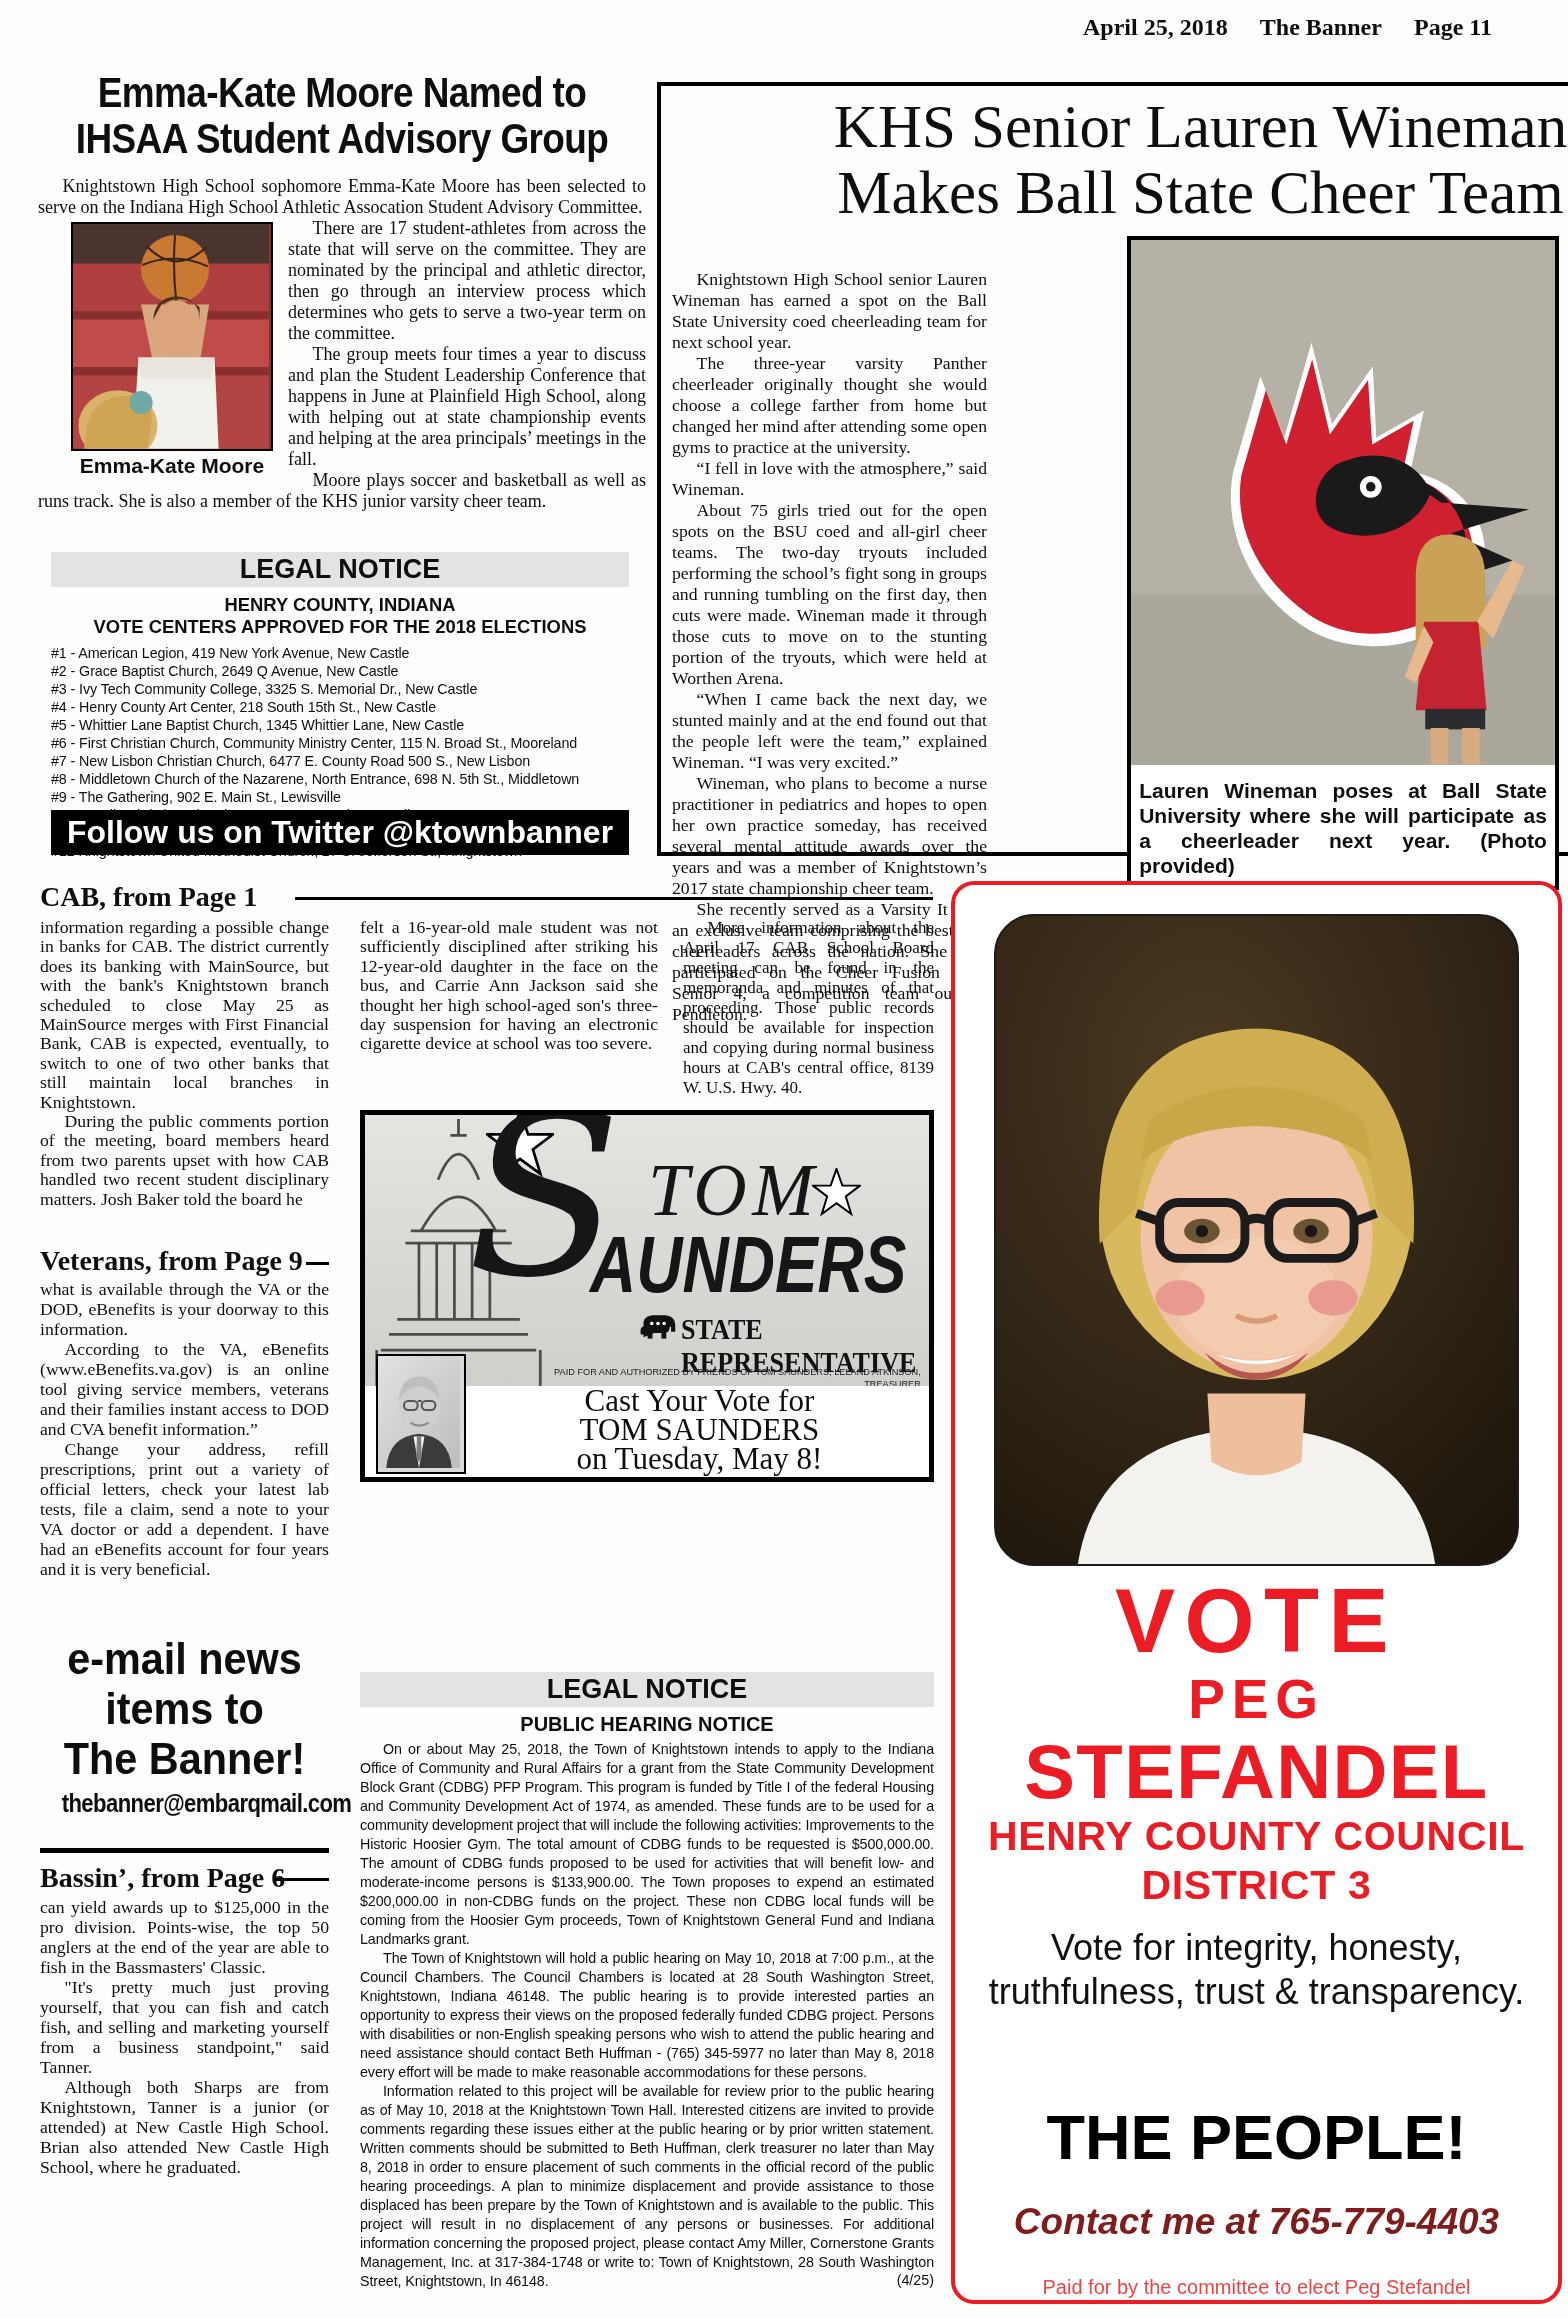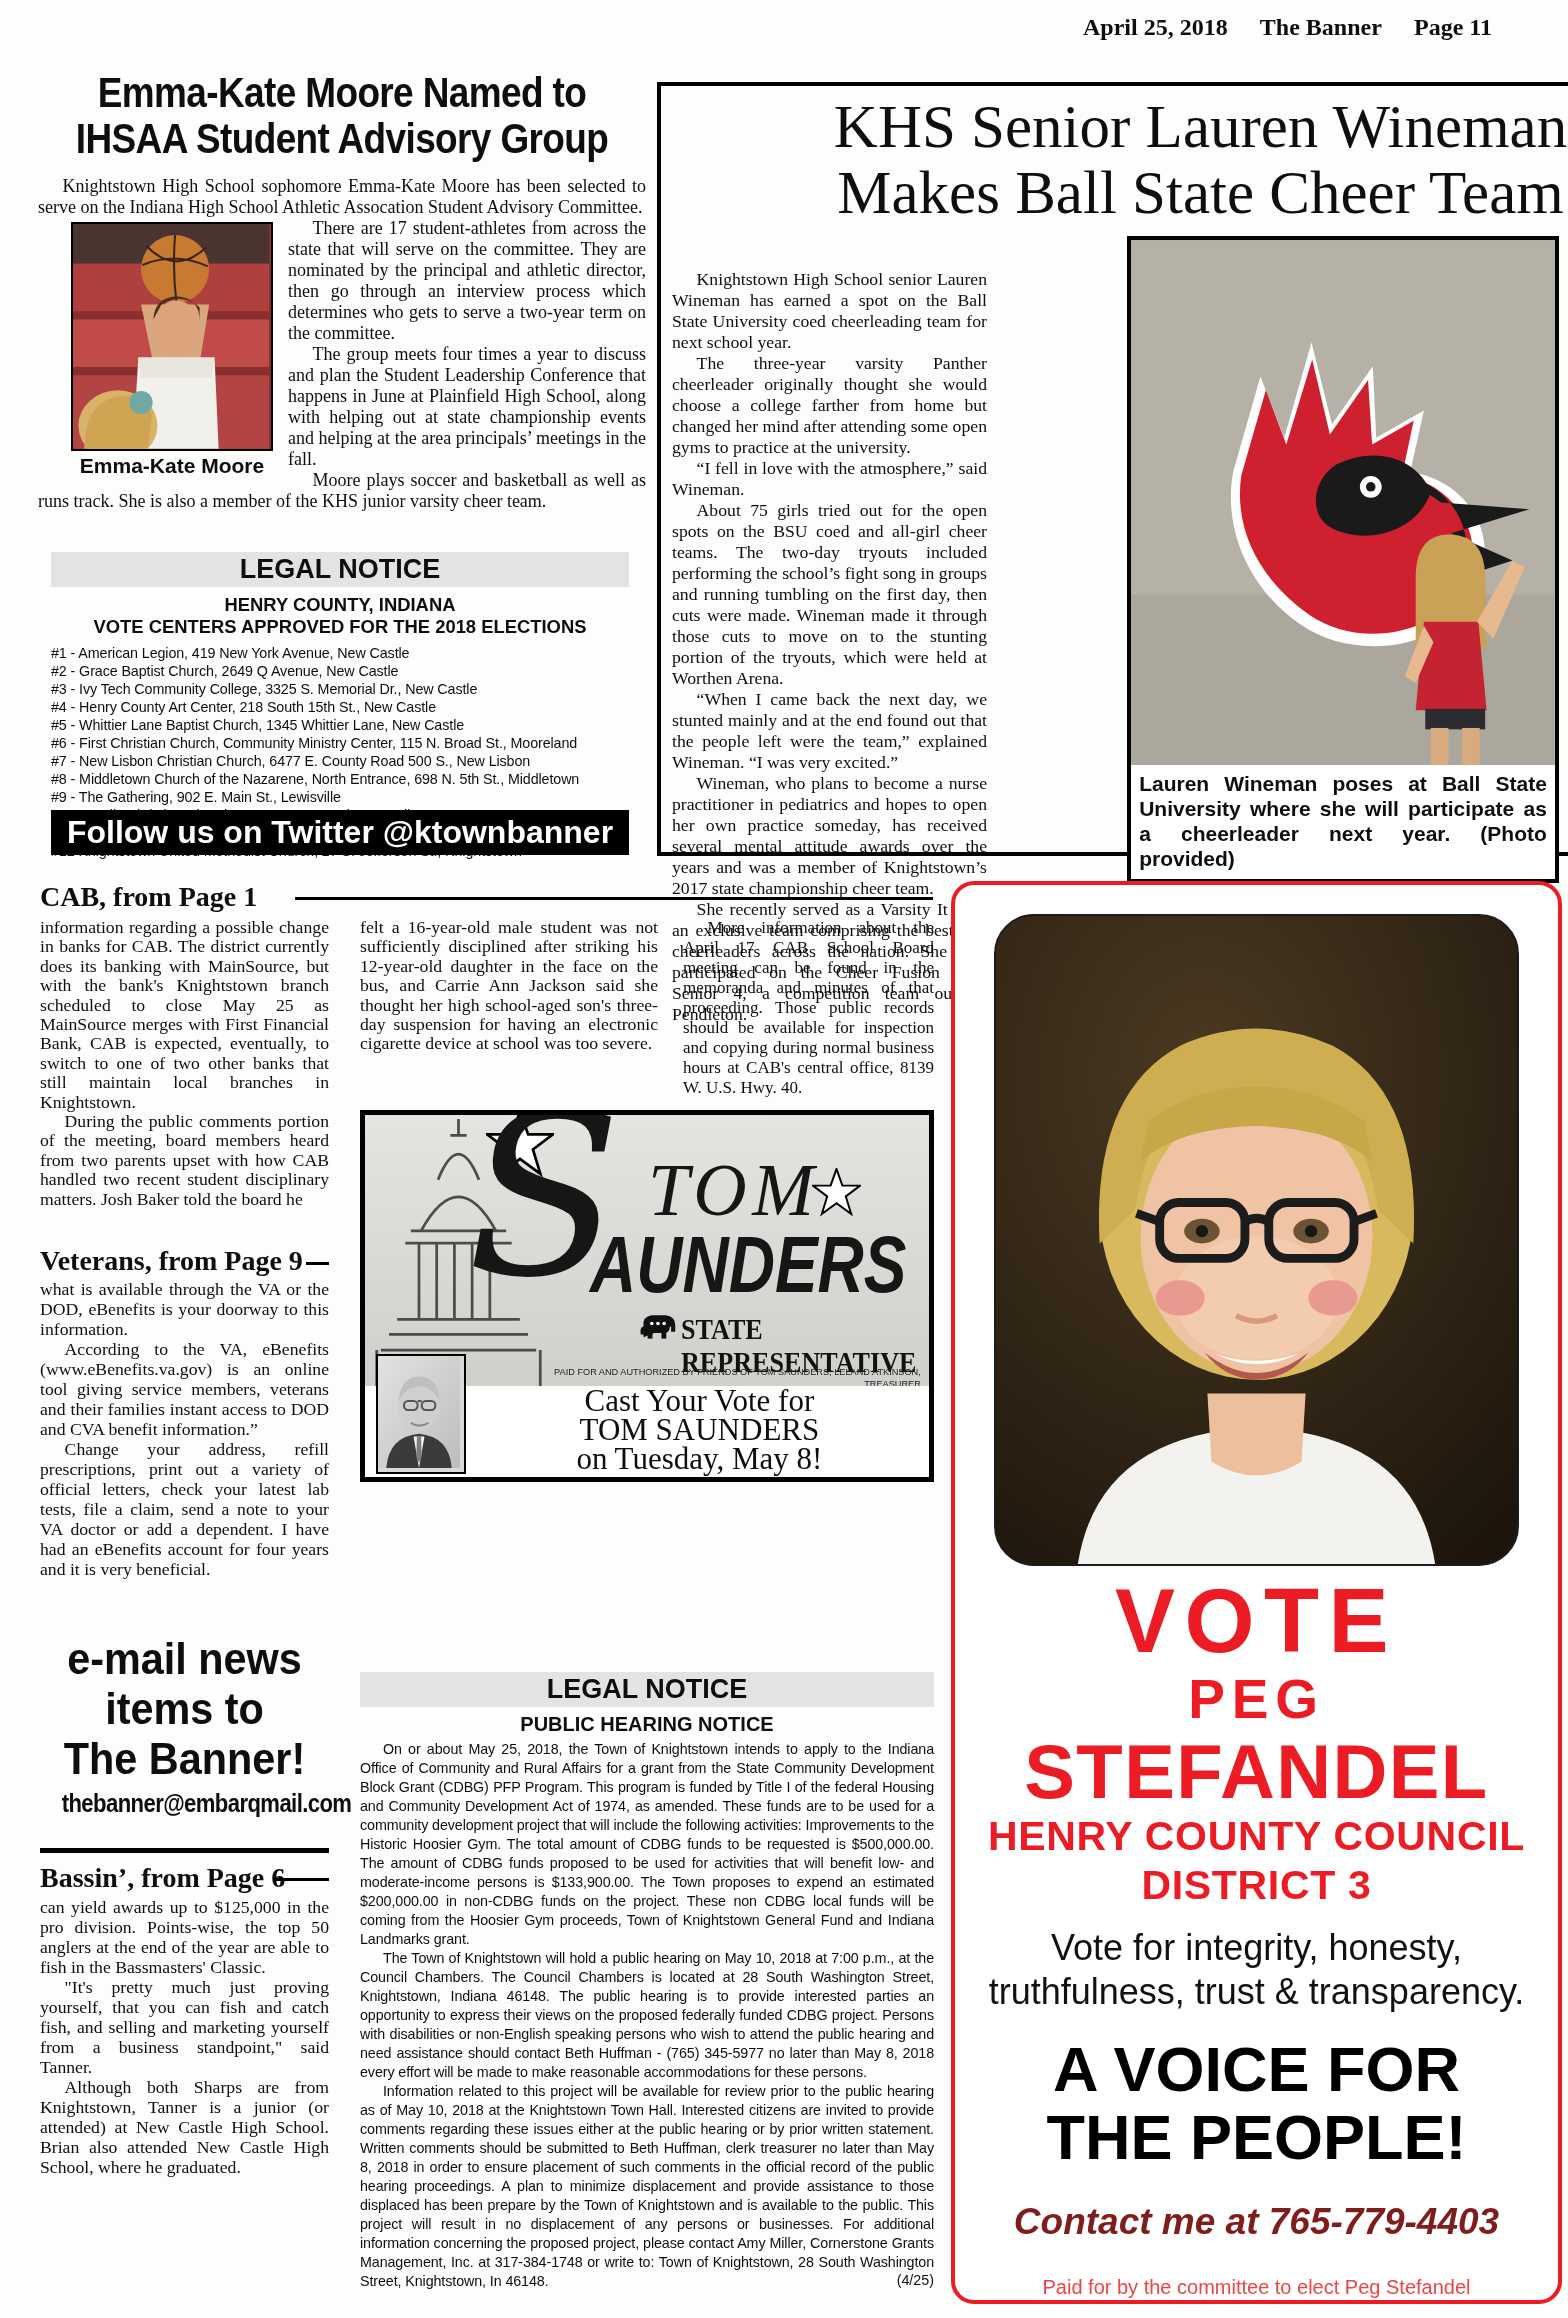--- a/index.html
+++ b/index.html
@@ -35,21 +35,21 @@
            font-family:"Liberation Sans",sans-serif;font-weight:bold;font-size:32px;text-align:center;line-height:44px;}
 
   
   .wbox{position:absolute;left:657px;top:82px;width:1087px;height:774px;border:4.1px solid #000;box-sizing:border-box;}
   .wbox h2{margin:8.2px 6.8px 0;text-align:center;font-weight:normal;font-size:61px;line-height:66px;
            font-family:"Liberation Serif",serif;}
   .wbody{position:absolute;left:11px;top:183px;width:315px;font-size:17.7px;line-height:21px;text-align:justify;}
   .wphoto{position:absolute;left:1127px;top:236px;width:432px;border:4.1px solid #000;box-sizing:border-box;background:#fff;}
   .wphoto .img{height:525px;background:#b5b1a6;overflow:hidden;}
   .wphoto .cap{padding:5.5px 8.2px 8.2px;font-family:"Liberation Sans",sans-serif;font-weight:bold;
-               font-size:21px;line-height:25px;text-align:justify;}
+               font-size:21px;line-height:25px;text-align:justify;margin-top:7px;}
 
   
   .jump-h{position:absolute;font-weight:bold;font-size:28px;font-family:"Liberation Serif",serif;}
   .rule{position:absolute;background:#000;}
   .col{position:absolute;font-size:17.7px;line-height:19.4px;text-align:justify;}
   .vet{line-height:20px;}
 
   
   .email-ad{position:absolute;left:40px;top:1634px;width:289px;text-align:center;
             font-family:"Liberation Sans",sans-serif;font-weight:bold;}
@@ -359,21 +359,21 @@
         <path d="M352,586 Q382,602 412,586" stroke="#d89a78" stroke-width="8" fill="none"></path>
       </svg>
     </div>
     <div class="vote">VOTE</div>
     <div class="first">PEG</div>
     <div class="last">STEFANDEL</div>
     <div class="office">HENRY COUNTY COUNCIL</div>
     <div class="office second">DISTRICT 3</div>
     <div class="tagline">Vote for integrity, honesty, truthfulness, trust &amp; transparency.</div>
     <div class="slogan">
-      <span>A VOICE FOR</span><br>
+      <br>
       <span>THE PEOPLE!</span>
     </div>
     <div class="contact">Contact me at 765-779-4403</div>
     <div class="paid">Paid for by the committee to elect Peg Stefandel</div>
   </div>
 
 </div>
 
 
 </body></html>

